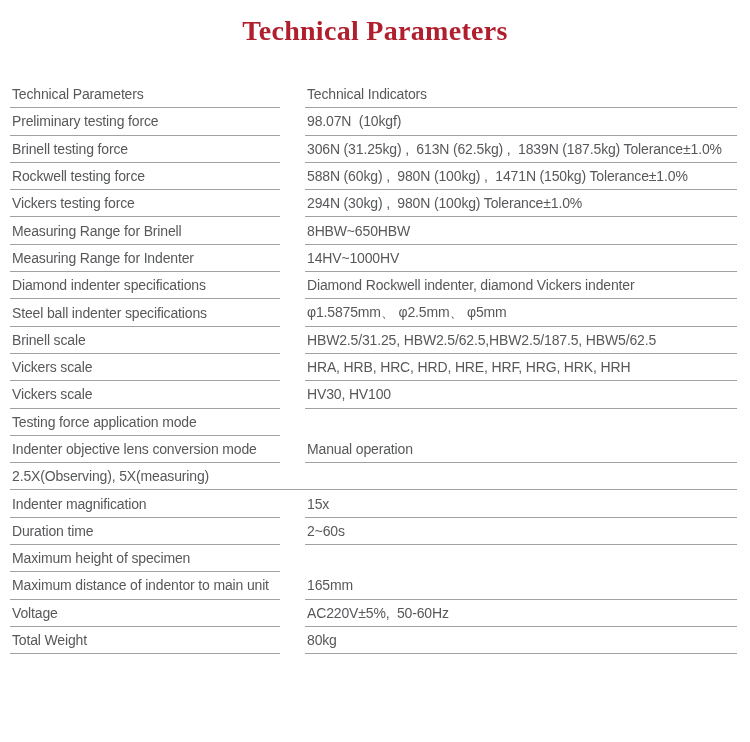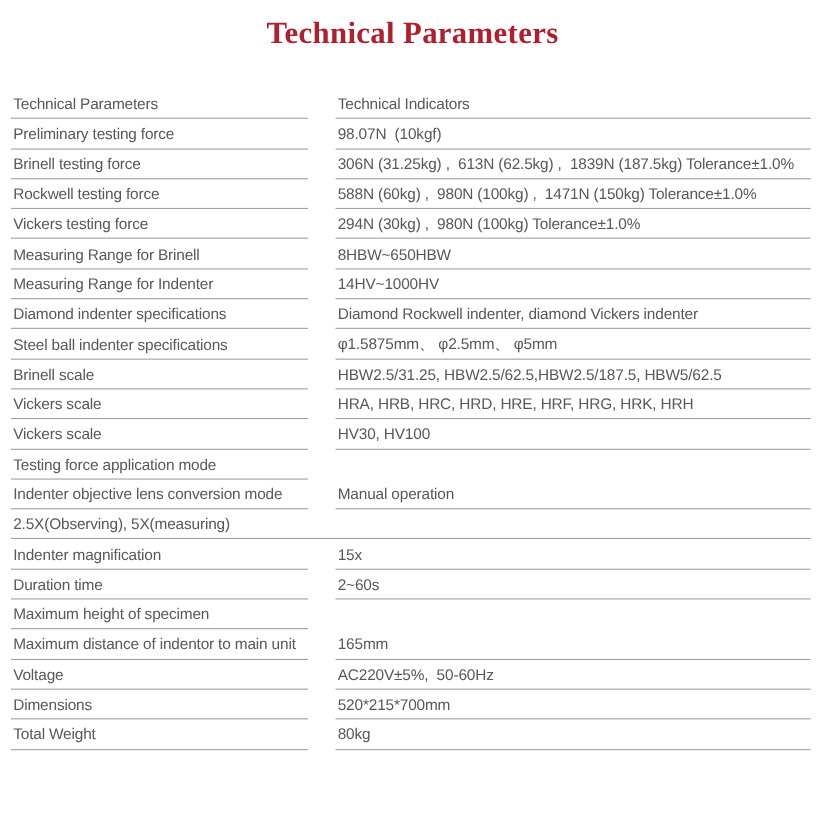--- a/index.html
+++ b/index.html
@@ -153,22 +153,18 @@
   <div class="row">
     <div class="cell param">Maximum distance of indentor to main unit</div>
     <div class="cell value">165mm</div>
   </div>
 
   <div class="row">
     <div class="cell param">Voltage</div>
     <div class="cell value">AC220V±5%,  50-60Hz</div>
   </div>
 
-  <div class="row">
-    <div class="cell param">Dimensions</div>
-    <div class="cell value">520*215*700mm</div>
-  </div>
 
   <div class="row">
     <div class="cell param">Total Weight</div>
     <div class="cell value">80kg</div>
   </div>
 </div>
 
 </body></html>

